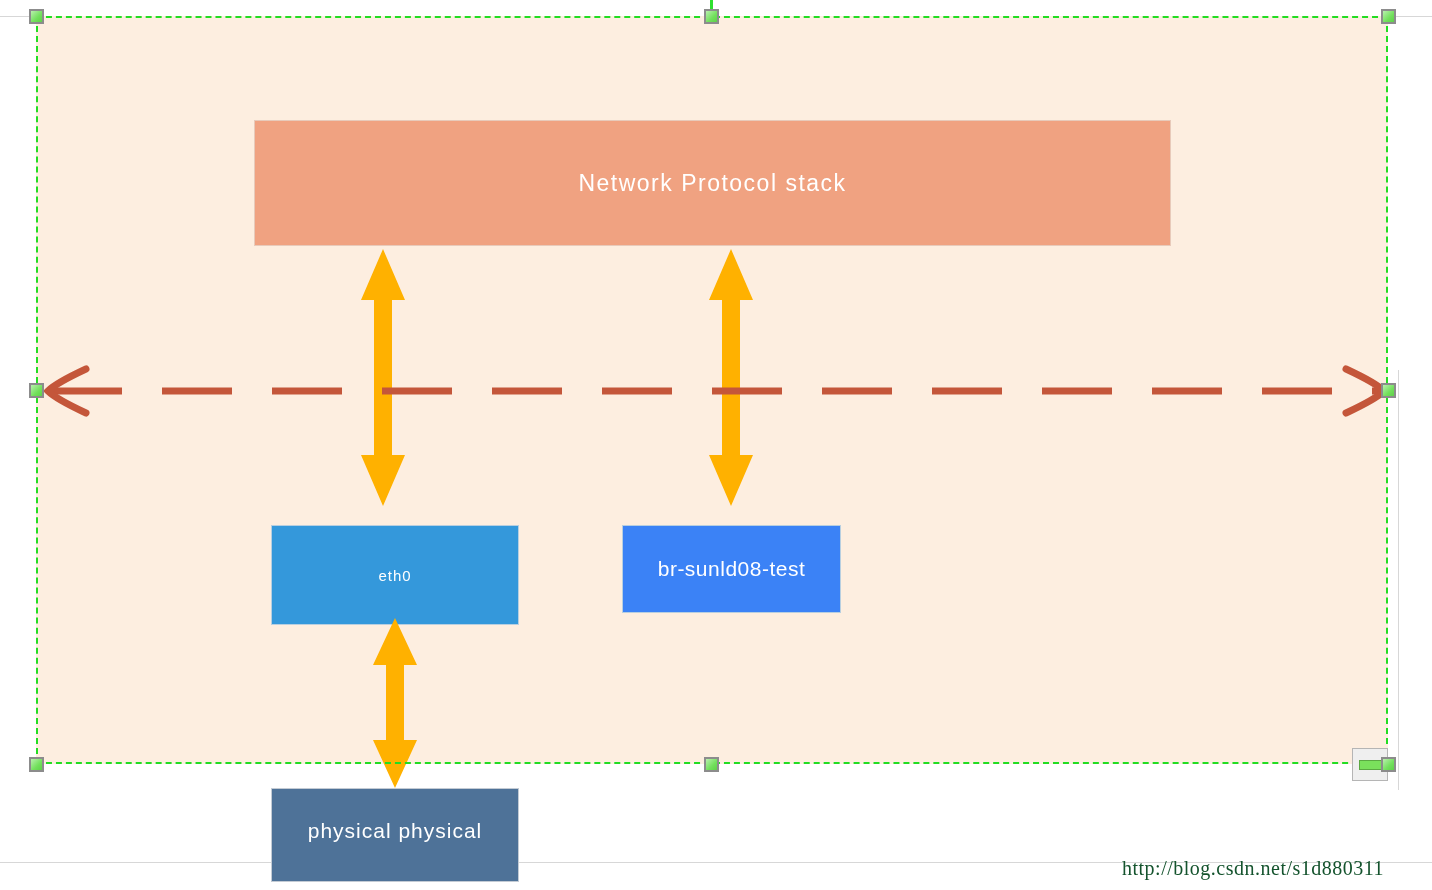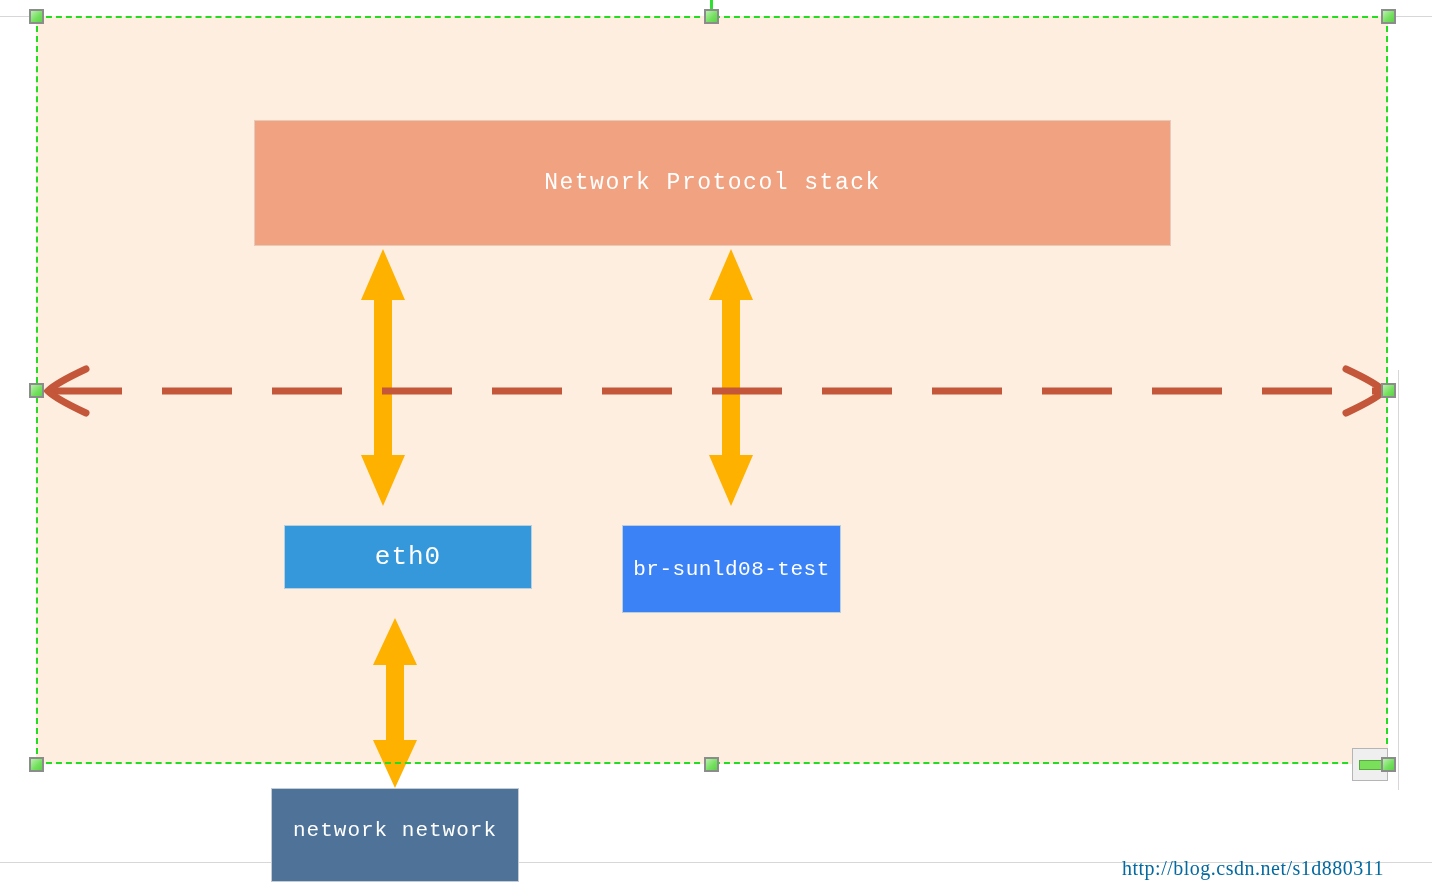--- a/index.html
+++ b/index.html
@@ -52,43 +52,42 @@
   }
 
   
   .box {
     position: absolute;
     box-sizing: border-box;
     display: flex;
     align-items: center;
     justify-content: center;
     color: #ffffff;
-    font-family: Liberation Mono, monospace;
+    font-family: Liberation Sans, sans-serif;
     white-space: nowrap;
   }
   .box-protocol {
     left: 254px;
     top: 120px;
     width: 917px;
     height: 126px;
     background: #f0a281;
     border: 1px solid #e8caba;
     font-size: 23px;
     letter-spacing: 1.5px;
   }
   .box-eth0 {
     left: 271px;
     top: 525px;
     width: 248px;
-    height: 64px;
+    height: 100px;
     background: #3498db;
     border: 1px solid #b8cfe0;
-    font-size: 26px;
+    font-size: 15px;
     letter-spacing: 1px;
-    margin-left: 13px;
   }
   .box-bridge {
     left: 622px;
     top: 525px;
     width: 219px;
     height: 88px;
     background: #3b82f6;
     border: 1px solid #b8cfe0;
     font-size: 21px;
     letter-spacing: 0.5px;
@@ -161,21 +160,21 @@
     box-sizing: border-box;
     background: #7ae05c;
     border: 1px solid #5ba843;
   }
 
   
   .watermark {
     position: absolute;
     left: 1122px;
     top: 857px;
-    color: #0369a1;
+    color: #14532d;
     font-family: "Liberation Serif", "DejaVu Serif", serif;
     font-size: 20px;
     letter-spacing: 0.5px;
     white-space: nowrap;
   }
 </style>
 </head>
 <body>
 
 <div id="canvas">
@@ -209,21 +208,21 @@
 
     <g>
       <line x1="52" y1="391" x2="1380" y2="391" stroke="#c4563a" stroke-width="7" stroke-dasharray="70 40"></line>
 
       <path d="M 86 369 Q 56 383 48 391 Q 56 399 86 413" fill="none" stroke="#c4563a" stroke-width="7" stroke-linecap="round"></path>
 
       <path d="M 1346 369 Q 1376 383 1384 391 Q 1376 399 1346 413" fill="none" stroke="#c4563a" stroke-width="7" stroke-linecap="round"></path>
     </g>
   </svg>
 
-  <div class="box box-physical">network network</div>
+  <div class="box box-physical">physical physical</div>
 
 
   <div class="panel-border"></div>
 
   <div class="handle-stub" style="left:710px;top:0px;height:10px;"></div>
   <div class="handle" style="left:29px;top:9px;"></div>
   <div class="handle" style="left:704px;top:9px;"></div>
   <div class="handle" style="left:1381px;top:9px;"></div>
   <div class="handle" style="left:29px;top:383px;"></div>
   <div class="handle" style="left:1381px;top:383px;"></div>

